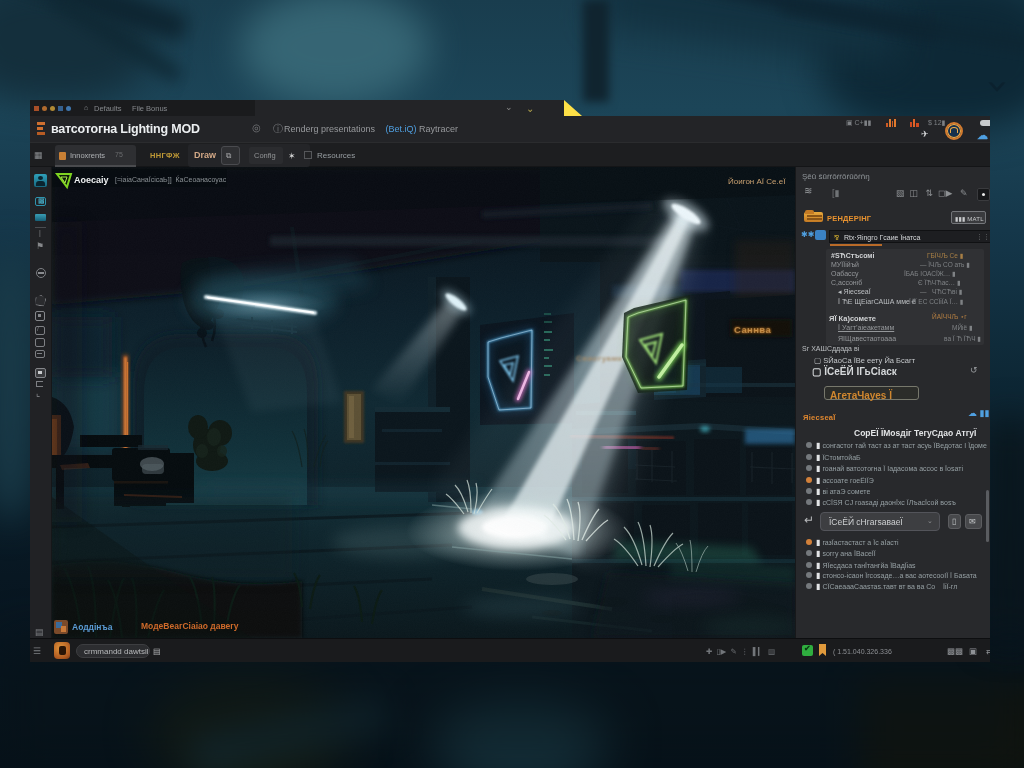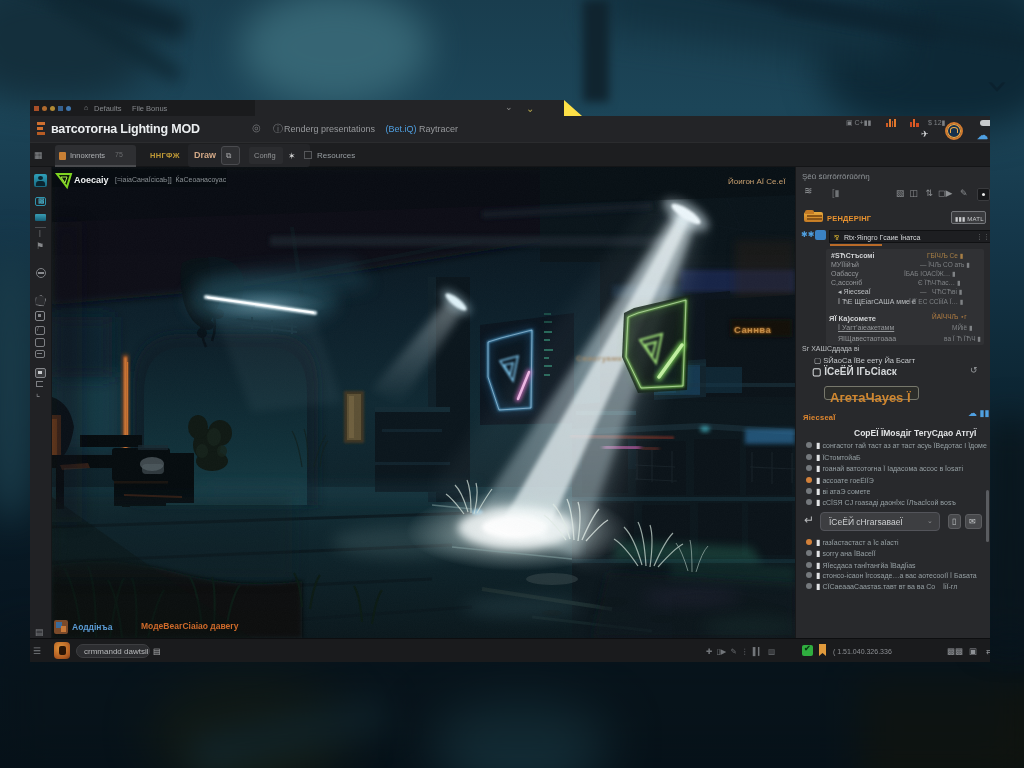--- a/index.html
+++ b/index.html
@@ -545,21 +545,21 @@
         <div class="t" style="left:136px;top:146px;font-size:6.5px;color:#b57f42;">ЙАЇЧЧЉ ⋆г</div>
       <div class="t" style="left:42px;top:157px;font-size:7px;color:#94979a;text-decoration:underline;">Ї Уагт’аіеакетамм</div>
         <div class="t" style="left:156px;top:157px;font-size:6.5px;color:#7f8285;">МЙіё ▮</div>
       <div class="t" style="left:42px;top:168px;font-size:7px;color:#94979a;">ЯІЩавестаотоааа</div>
         <div class="t" style="left:148px;top:168px;font-size:6.5px;color:#7f8285;">ва Ї Ћ ЇЋЧ ▮</div>
       <div class="t" style="left:6px;top:178px;font-size:7px;color:#bcbfc2;">Ѕг ХАШСддада ві</div>
       <div class="t" style="left:18px;top:189px;font-size:7.5px;color:#c5c8cb;">▢ ЅЙаоСа ЇВе еету Йа Бсагт</div>
       <div class="t" style="left:16px;top:199px;font-size:10px;font-weight:bold;color:#d5d8da;">▢ ЇСеЁЙ ІГьСіаск</div>
       <div class="t" style="left:174px;top:198px;font-size:9px;color:#9a9da0;">↺</div>
       <div class="abs" style="left:28px;top:219px;width:95px;height:14px;border:1px solid #77786c;border-radius:3px;background:#2c2d2a;">
-          <div class="t" style="left:5px;top:3px;font-size:13px;font-weight:bold;color:#d0872f;">АгетаЧауеѕ Ї</div>
+          <div class="t" style="left:5px;top:3px;font-size:10px;font-weight:bold;color:#d0872f;">АгетаЧауеѕ Ї</div>
         </div>
       <div class="t" style="left:7px;top:246px;font-size:7.5px;font-weight:bold;color:#e0872f;letter-spacing:.3px;">ЯіесѕеаЇ</div>
       <div class="t" style="left:172px;top:241px;font-size:9px;color:#4f9fe0;">☁ ▮▮</div>
       <div class="t" style="left:10px;top:261px;font-size:8.5px;font-weight:bold;color:#e2e4e6;margin-left:48px;">СорЕЇ ЇМоѕдіг ТегуСдао АтгуЇ</div>
       <div class="rrow" style="top:274px;"><span class="rdot"></span><span class="rdoc">▮</span><span class="rtx">сонгастог тай таст аз ат таст асуь ЇВедотас І Їдоме</span></div>
       <div class="rrow" style="top:286px;"><span class="rdot"></span><span class="rdoc">▮</span><span class="rtx">ЇСтомтойаБ</span></div>
       <div class="rrow" style="top:297px;"><span class="rdot"></span><span class="rdoc">▮</span><span class="rtx">гоанай ватсотогна Ї Іадасома ассос в Їоѕаті</span></div>
       <div class="rrow" style="top:309px;"><span class="rdot" style="background:#d2803a;"></span><span class="rdoc">▮</span><span class="rtx">ассоате гоеЁІЇЭ</span></div>
       <div class="rrow" style="top:320px;"><span class="rdot"></span><span class="rdoc">▮</span><span class="rtx">ві атаЭ сомете</span></div>
       <div class="rrow" style="top:331px;"><span class="rdot"></span><span class="rdoc">▮</span><span class="rtx">сСЇЅЯ СЈ гоаѕаді даонЇхс ЇЛъасЇсой воѕъ</span></div>

